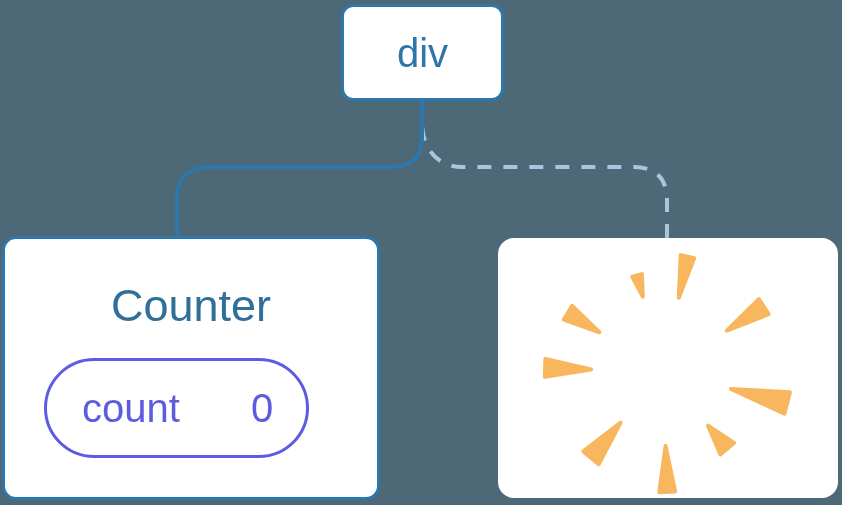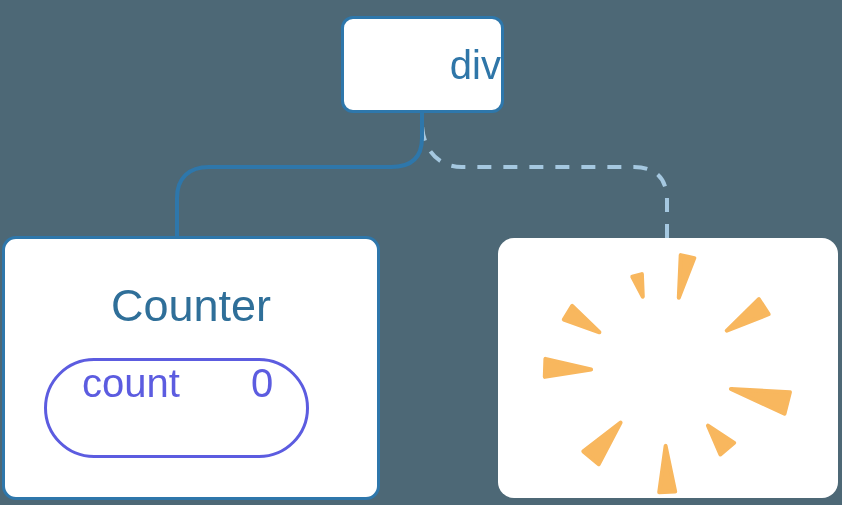--- a/index.html
+++ b/index.html
@@ -38,28 +38,28 @@
   }
   .connector-dashed {
     fill: none;
     stroke: var(--connector-dashed);
     stroke-width: 4;
     stroke-dasharray: 14 12;
   }
 
   .node-div {
     position: absolute;
-    left: 341px; top: 16px;
+    left: 341px; top: 4px;
     width: 163px; height: 97px;
     background: var(--card-fill);
     border: 3px solid var(--node-border);
     border-radius: 12px;
     display: flex;
     align-items: center;
-    justify-content: flex-end;
+    justify-content: center;
   }
   .node-div .node-label {
     font-size: 40px;
     font-weight: 500;
     color: var(--node-text);
     line-height: 1;
   }
 
   .card-counter {
     position: absolute;
@@ -77,21 +77,21 @@
     color: var(--counter-title);
     line-height: 1;
   }
   .state-pill {
     position: absolute;
     left: 39px; top: 119px;
     width: 265px; height: 100px;
     border: 3px solid var(--pill-accent);
     border-radius: 50px;
     display: flex;
-    align-items: flex-start;
+    align-items: center;
     overflow: hidden;
     color: var(--pill-accent);
     font-size: 40px;
   }
   .pill-key {
     flex: 1;
     display: flex;
     align-items: center;
     justify-content: center;
   }

